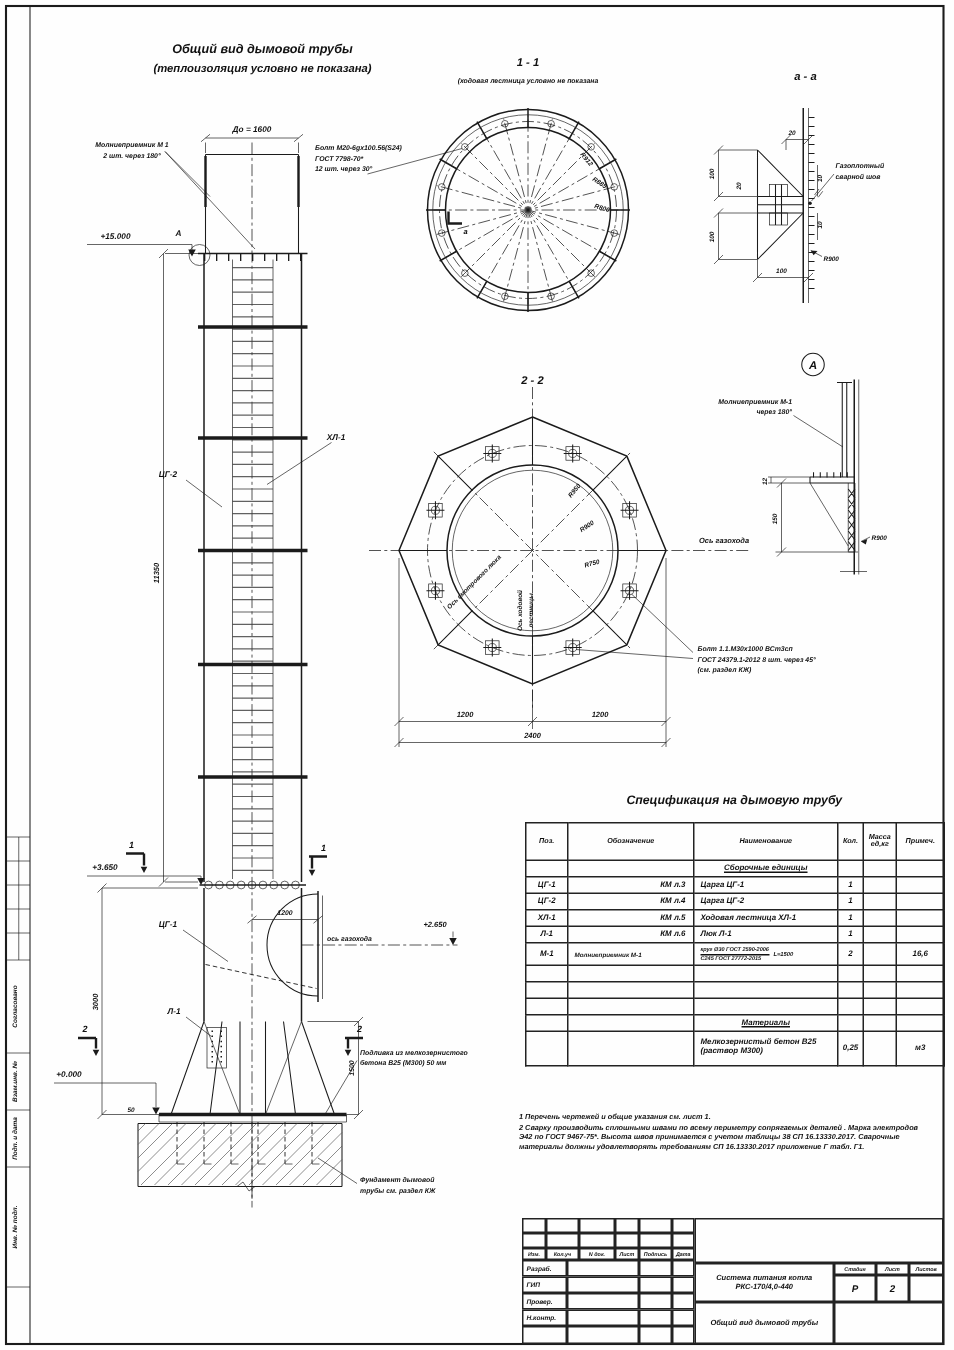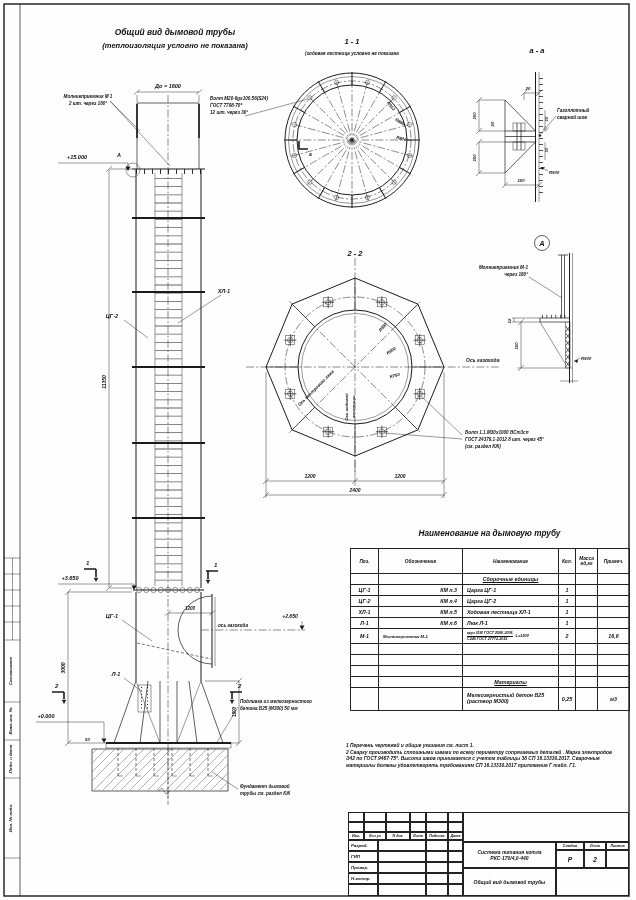--- a/index.html
+++ b/index.html
@@ -290,21 +290,21 @@
     <path class="ln w05" d="M514 318 V322 M540 318 H512 M540 322 H512"></path>
     <text class="t4" text-anchor="middle" transform="translate(511,321) rotate(-90)">12</text>
     <path class="ln w05" d="M521 322 V368 M540 368 H517 M518 325 L524 319 M518 371 L524 365"></path>
     <text class="t4" text-anchor="middle" transform="translate(518,346) rotate(-90)">150</text>
     <text class="t4" x="581" y="360">R900</text>
     <path class="ln w05" d="M580 358 L574 361"></path>
     <path class="arr" d="M574 361 l4.2 -1.6 l-1 3.6 z"></path>
   </g>
 </svg>
 
-<div class="abs spec-title">Наименование на дымовую трубу</div>
+<div class="abs spec-title">Спецификация на дымовую трубу</div>
 <table class="spec">
   <colgroup>
         <col style="width:28px">
         <col style="width:84px">
         <col style="width:96px">
         <col style="width:17px">
         <col style="width:22px">
         <col style="width:32px">
       </colgroup>
   <thead>

